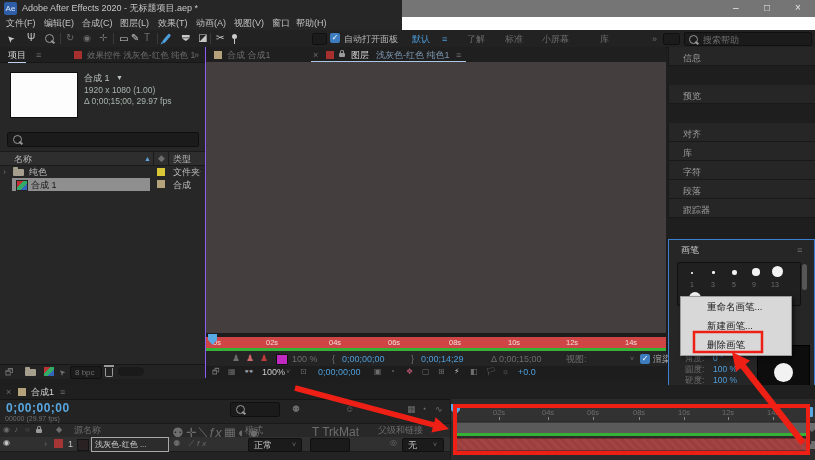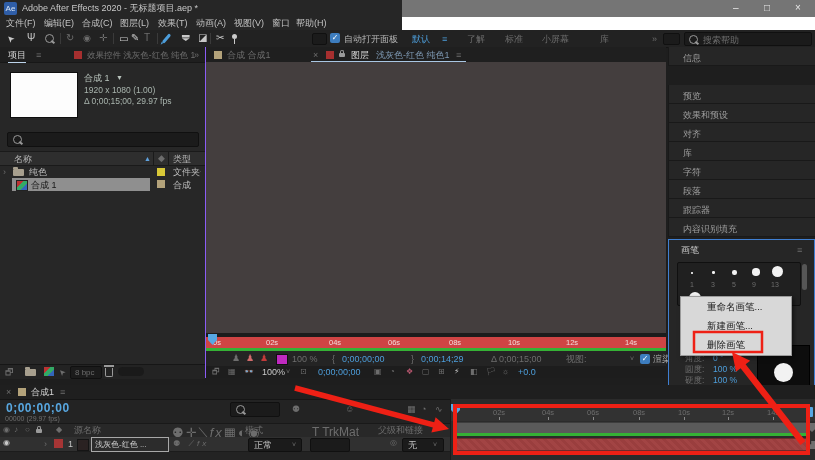--- a/index.html
+++ b/index.html
@@ -228,40 +228,34 @@
       <span class="tx blue" style="left:312px;top:2px;">+0.0</span>
     </div>
   </div>
 
   <div class="rp" style="top:47px;">
       <span>信息</span>
     </div>
   <div class="rp" style="top:85px;">
       <span>预览</span>
     </div>
-  <div class="rp" style="top:104px;">
-      <span>效果和预设</span>
-    </div>
   <div class="rp" style="top:123px;">
       <span>对齐</span>
     </div>
   <div class="rp" style="top:142px;">
       <span>库</span>
     </div>
   <div class="rp" style="top:161px;">
       <span>字符</span>
     </div>
   <div class="rp" style="top:180px;">
       <span>段落</span>
     </div>
   <div class="rp" style="top:199px;">
       <span>跟踪器</span>
-    </div>
-  <div class="rp" style="top:218px;">
-      <span>内容识别填充</span>
     </div>
 
   <div class="abs" style="left:668px;top:239px;width:145px;height:204px;background:#262626;border:1px solid #3f7fd2;">
     <span class="tx" style="left:12px;top:6px;color:#cfcfcf;">画笔</span>
     <span class="tx dim" style="left:128px;top:6px;">≡</span>
     <div class="abs sunken" style="left:8px;top:22px;width:122px;height:42px;background:#202020;">
       <span class="dot" style="left:13px;top:9px;width:1.5px;height:1.5px;"></span>
       <span class="dot" style="left:34px;top:8px;width:2.5px;height:2.5px;"></span>
       <span class="dot" style="left:54px;top:7px;width:4.5px;height:4.5px;"></span>
       <span class="dot" style="left:74px;top:5px;width:7.5px;height:7.5px;"></span>

